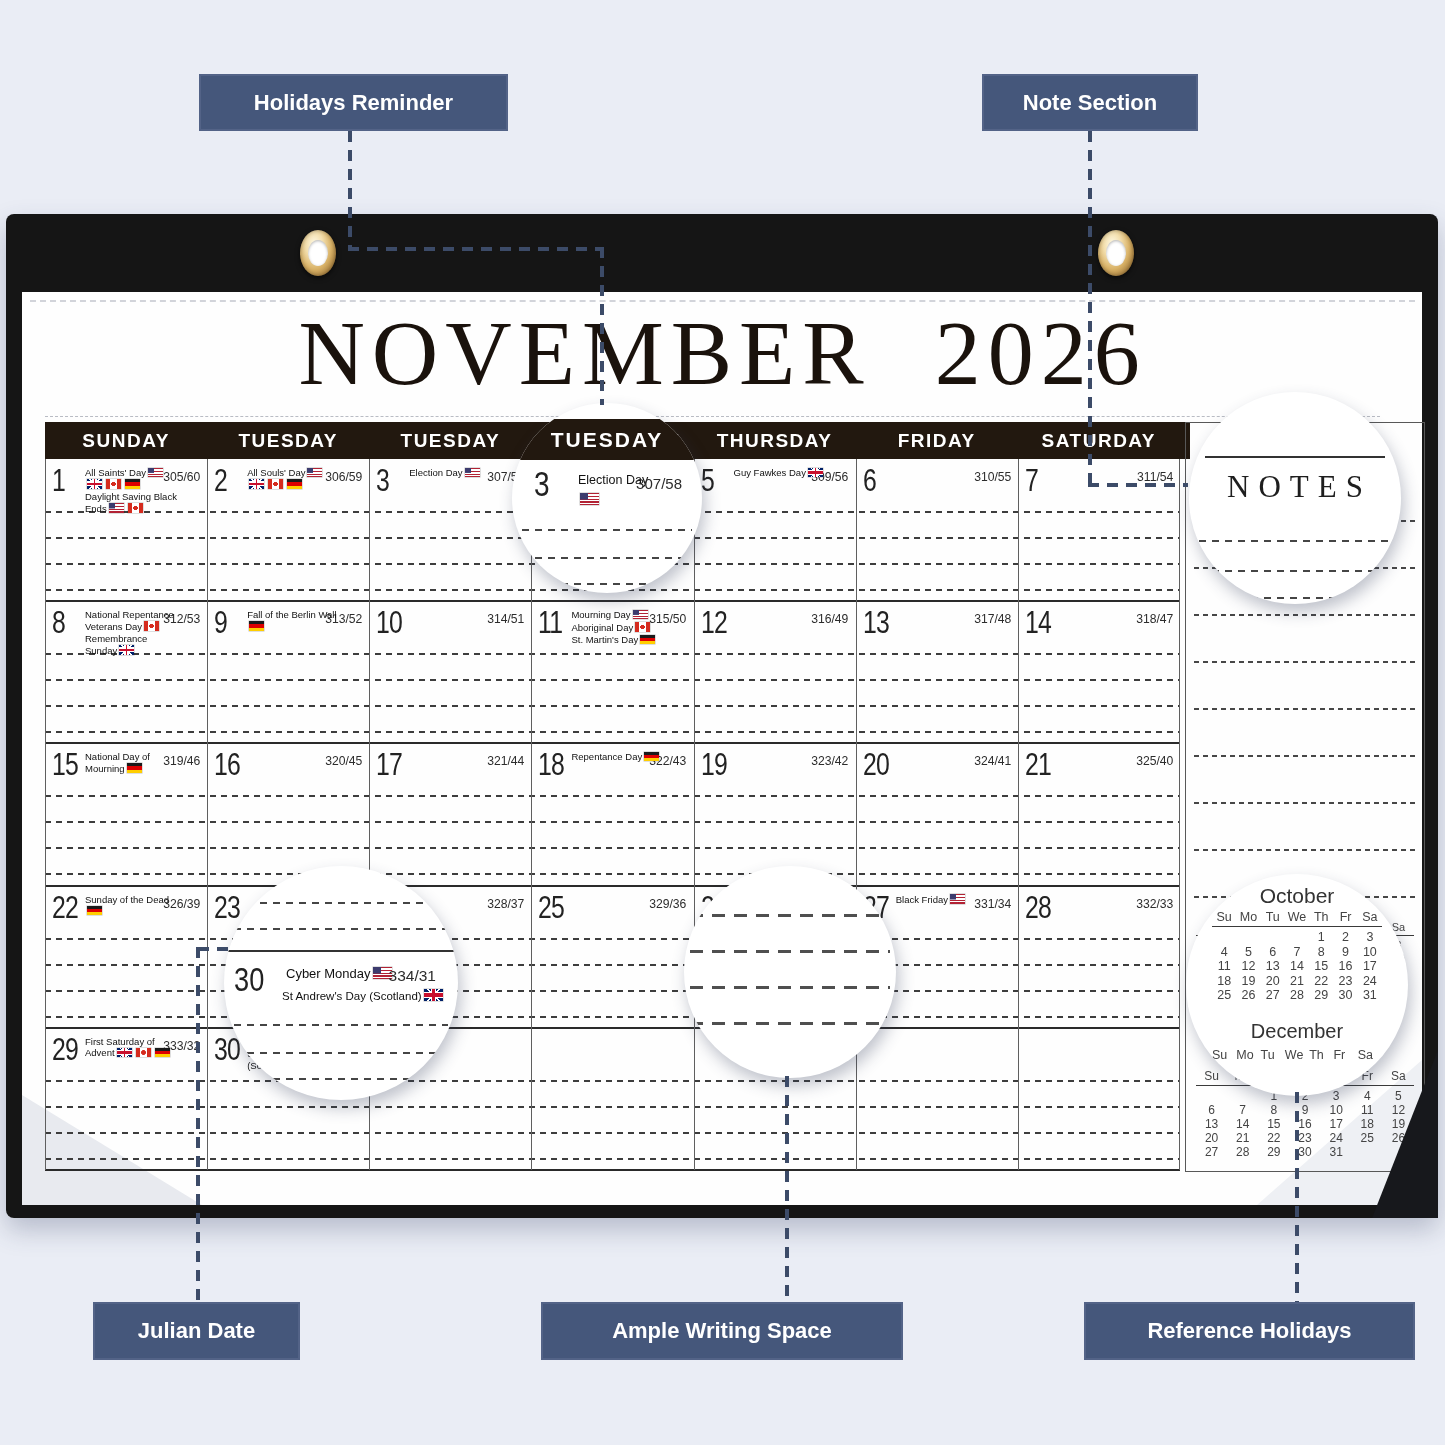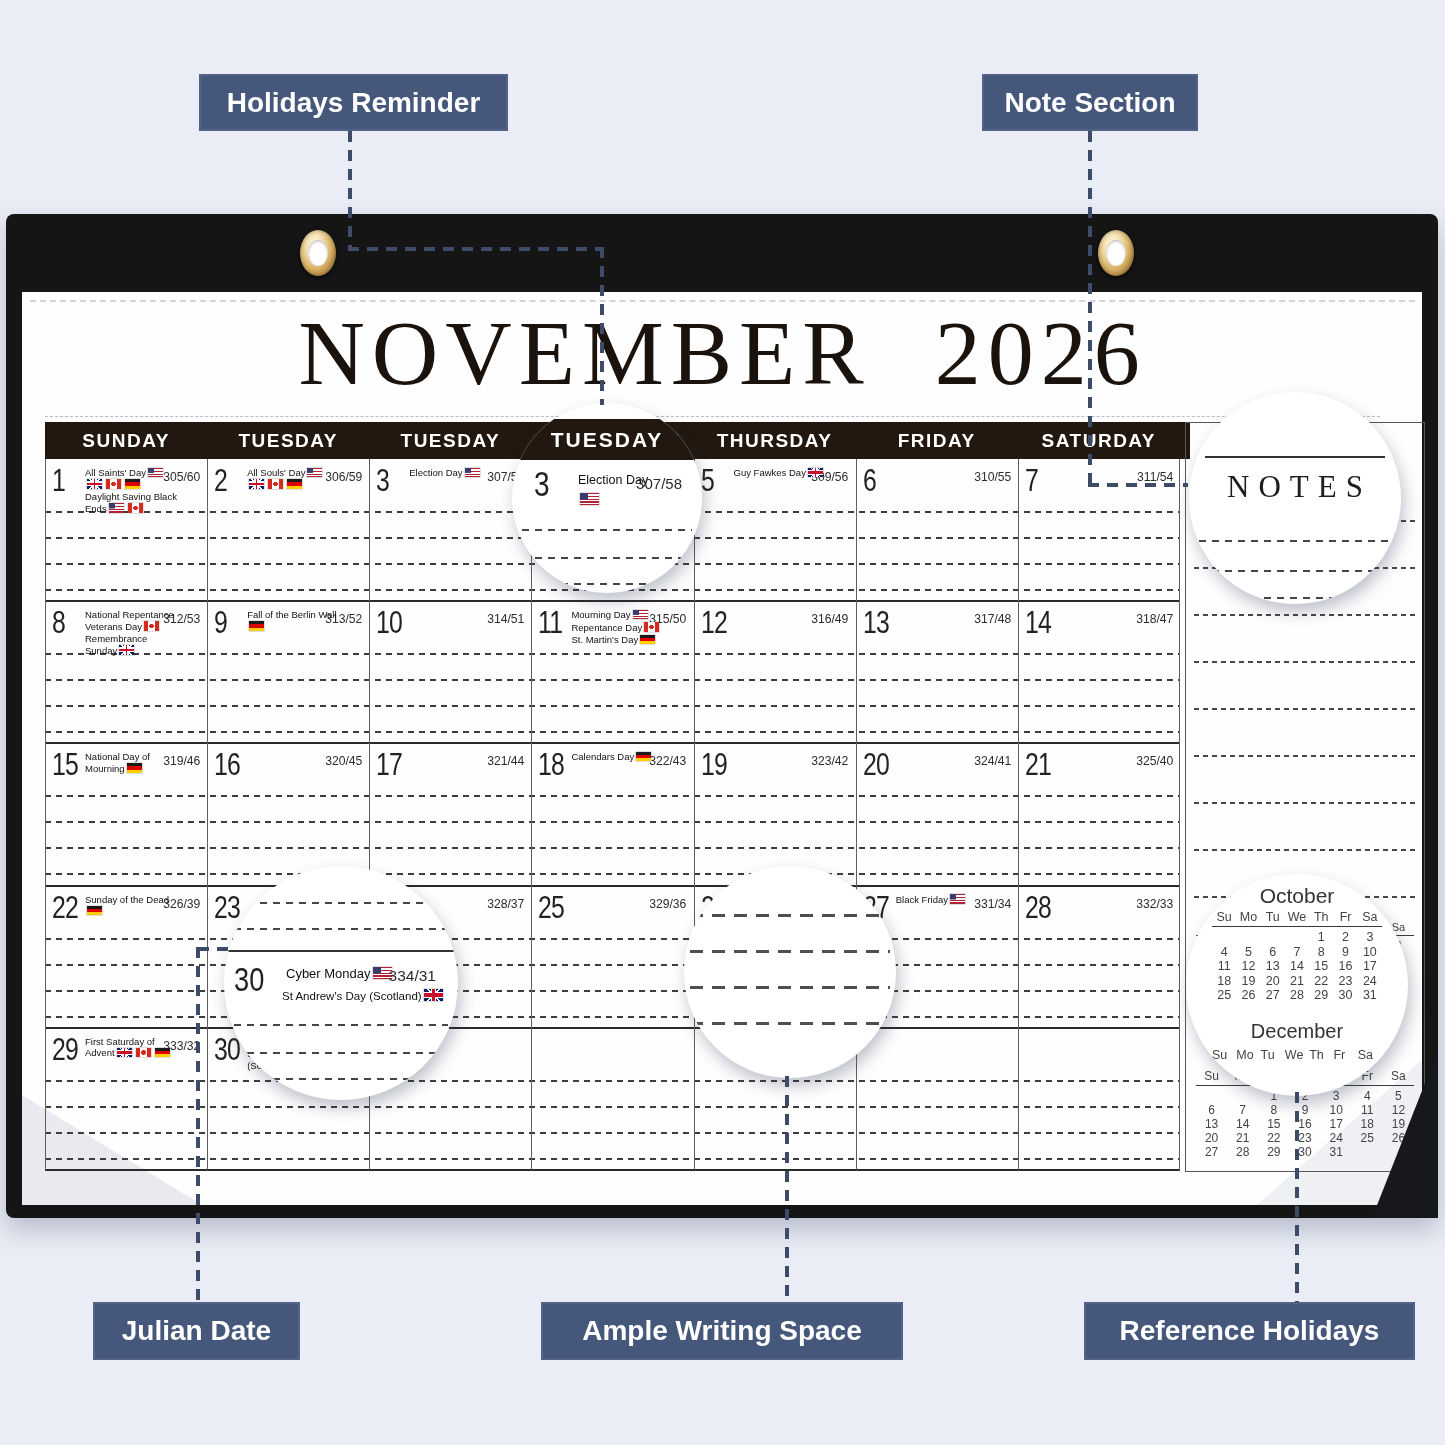--- a/index.html
+++ b/index.html
@@ -74,21 +74,21 @@
   .cC-line{position:absolute;left:6px;right:6px;height:3px;background:repeating-linear-gradient(90deg,#4f4f4f 0 13px,transparent 13px 22px)}
   #circleD{left:1189px;top:392px;width:212px;height:212px}
   .cD-line{position:absolute;left:16px;right:16px;top:64px;height:1.5px;background:#333}
   .cD-title{position:absolute;left:0;right:0;top:77px;text-align:center;font-family:"Liberation Serif","DejaVu Serif",serif;font-size:31px;letter-spacing:9px;padding-left:9px;color:#1e1e1e}
   #circleE{left:1186px;top:874px;width:222px;height:222px}
   .cE-dec-title{position:absolute;left:0;right:0;top:146px;text-align:center;font-size:20px;color:#333}
   .cE-dec-head{position:absolute;left:26px;top:174px;width:170px}
   
   .aline-v{position:absolute;width:3.5px;background:repeating-linear-gradient(180deg,#3c4b68 0 11px,transparent 11px 19px);z-index:8}
   .aline-h{position:absolute;height:3.5px;background:repeating-linear-gradient(90deg,#3c4b68 0 11px,transparent 11px 19px);z-index:8}
-  .callout{position:absolute;background:#45577b;color:#fff;font-weight:bold;font-size:28px;display:flex;align-items:center;justify-content:center;z-index:9;box-shadow:inset 0 0 0 2px rgba(95,110,145,.55)}
+  .callout{position:absolute;background:#45577b;color:#fff;font-weight:bold;font-size:22px;display:flex;align-items:center;justify-content:center;z-index:9;box-shadow:inset 0 0 0 2px rgba(95,110,145,.55)}
 </style>
 </head>
 <body>
 
 <div class="backing"></div>
 <div class="paper">
   <div class="curl-bl"></div>
   <div class="curl-br"></div>
 </div>
 <div class="wedge-br"></div>
@@ -180,21 +180,21 @@
         </div>
         <div class="cell" style="left: 324.286px; width: 162.143px;">
           <div class="dnum">10</div>
           <div class="jul">314/51</div>
         </div>
         <div class="cell" style="left: 486.429px; width: 162.143px;">
           <div class="dnum">11</div>
           <div class="jul">315/50</div>
           <div class="hols">
             <div class="holiday"><span>Mourning Day</span><i class="flag us"></i></div>
-            <div class="holiday"><span>Repentance Day</span><i class="flag ca"></i></div>
+            <div class="holiday"><span>Aboriginal Day</span><i class="flag ca"></i></div>
             <div class="holiday"><span>St. Martin's Day</span><i class="flag de"></i></div>
           </div>
         </div>
         <div class="cell" style="left: 648.572px; width: 162.143px;">
           <div class="dnum">12</div>
           <div class="jul">316/49</div>
         </div>
         <div class="cell" style="left: 810.715px; width: 162.143px;">
           <div class="dnum">13</div>
           <div class="jul">317/48</div>
@@ -221,21 +221,21 @@
           <div class="jul">320/45</div>
         </div>
         <div class="cell" style="left: 324.286px; width: 162.143px;">
           <div class="dnum">17</div>
           <div class="jul">321/44</div>
         </div>
         <div class="cell" style="left: 486.429px; width: 162.143px;">
           <div class="dnum">18</div>
           <div class="jul">322/43</div>
           <div class="hols">
-            <div class="holiday"><span>Calendars Day</span><i class="flag de"></i></div>
+            <div class="holiday"><span>Repentance Day</span><i class="flag de"></i></div>
           </div>
         </div>
         <div class="cell" style="left: 648.572px; width: 162.143px;">
           <div class="dnum">19</div>
           <div class="jul">323/42</div>
         </div>
         <div class="cell" style="left: 810.715px; width: 162.143px;">
           <div class="dnum">20</div>
           <div class="jul">324/41</div>
         </div>

